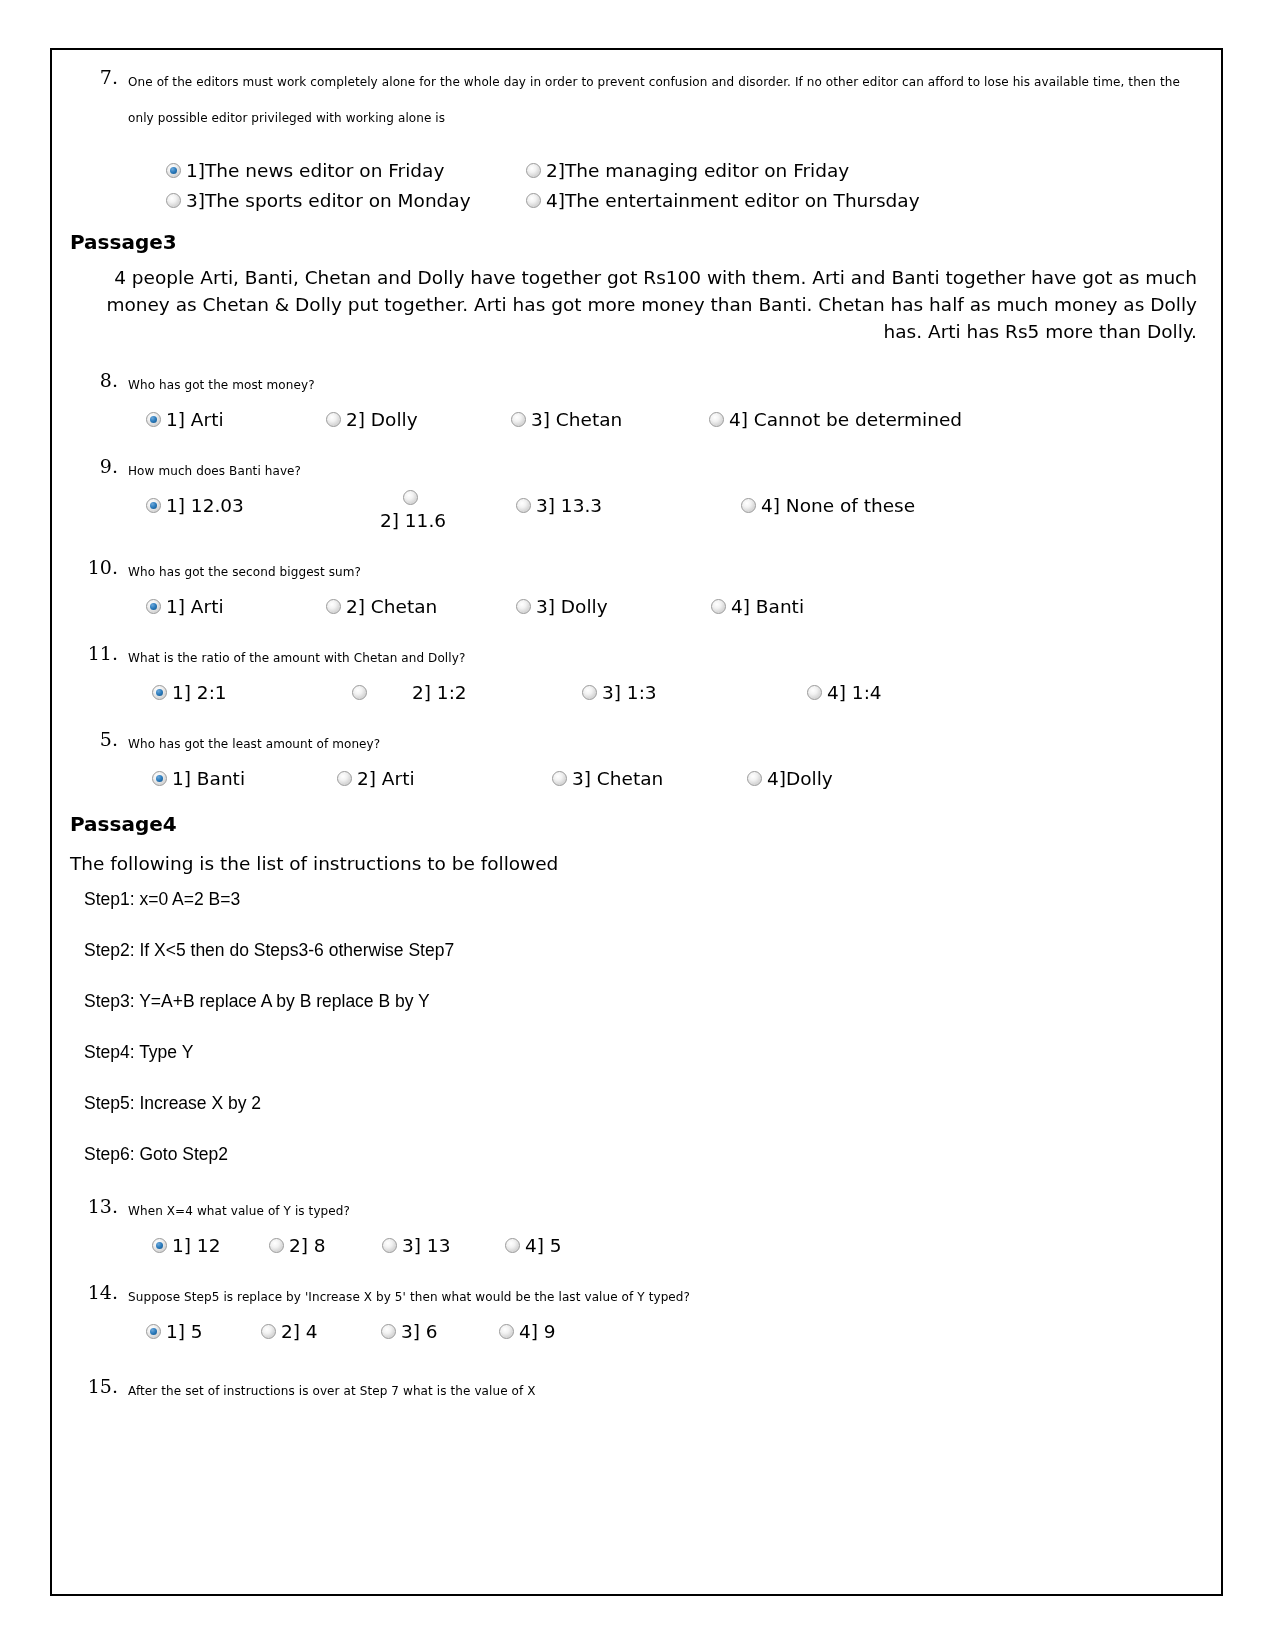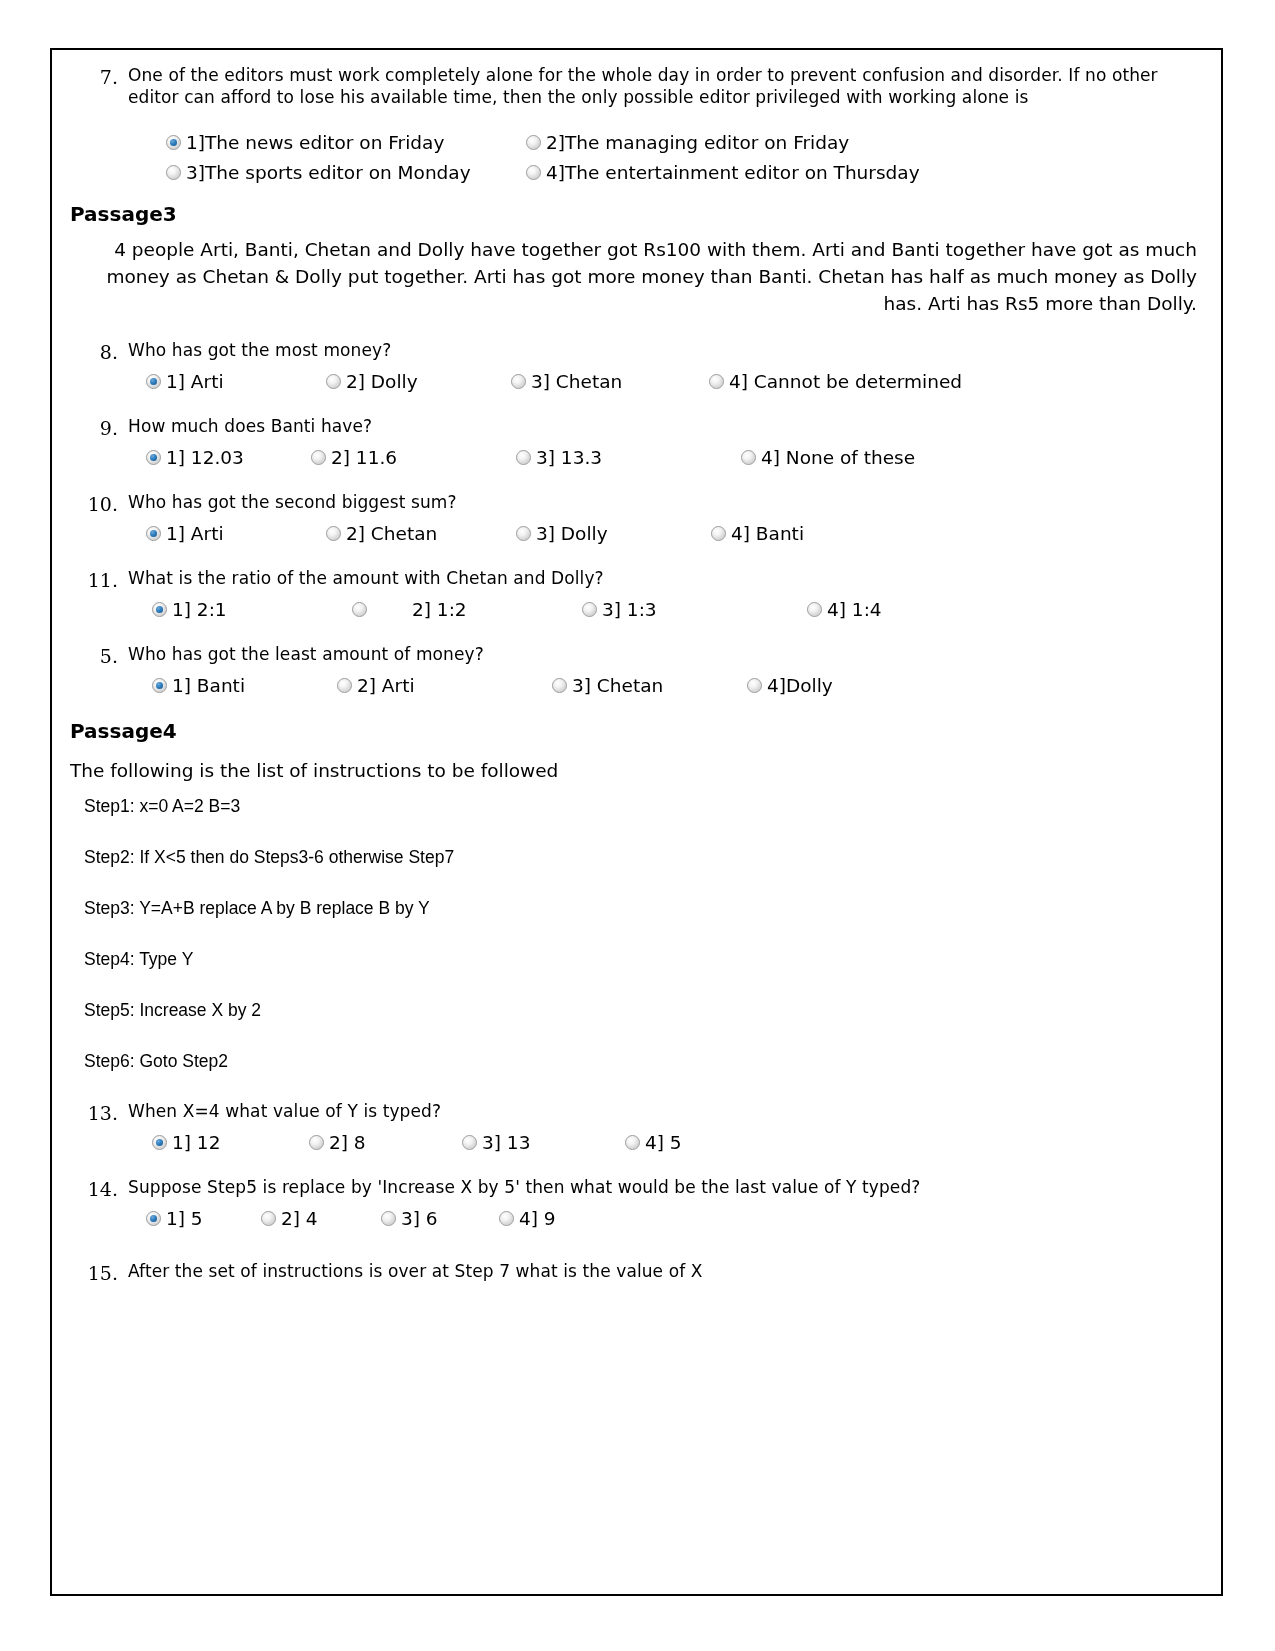--- a/index.html
+++ b/index.html
@@ -43,22 +43,22 @@
     width: 48px;
     text-align: right;
     padding-right: 10px;
     font-size: 19px;
     line-height: 26px;
     font-family: "DejaVu Serif", serif;
     white-space: nowrap;
   }
   .q-text {
     flex: 1 1 auto;
-    font-size: 17px;
-    line-height: 22px;
+    font-size: 12px;
+    line-height: 36px;
     letter-spacing: 0.1px;
   }
 
   
   .options {
     margin: 0 0 0 0;
     padding: 0;
     position: relative;
   }
   .opt-row {
@@ -209,21 +209,21 @@
 
     <div class="question">
       <div class="q-num">9.</div>
       <div class="q-text">How much does Banti have?</div>
     </div>
     <div class="opt-row" style="padding-left:76px;">
       <div class="option" style="width:165px;align-items:center;">
         <span class="radio checked"></span>
         <span class="opt-label">1] 12.03</span>
       </div>
-      <div class="option" style="width:205px;">
+      <div class="option" style="width:205px;flex-direction:column;">
         <span class="radio"></span>
         <span class="opt-label">2] 11.6</span>
       </div>
       <div class="option" style="width:225px;">
         <span class="radio"></span>
         <span class="opt-label">3] 13.3</span>
       </div>
       <div class="option">
         <span class="radio"></span>
         <span class="opt-label">4] None of these</span>
@@ -312,21 +312,21 @@
     <div class="step-line">Step2: If X&lt;5 then do Steps3-6 otherwise Step7</div>
     <div class="step-line">Step3: Y=A+B replace A by B replace B by Y</div>
     <div class="step-line">Step4: Type Y</div>
     <div class="step-line">Step5: Increase X by 2</div>
     <div class="step-line">Step6: Goto Step2</div>
 
     <div class="question">
       <div class="q-num">13.</div>
       <div class="q-text">When X=4 what value of Y is typed?</div>
     </div>
-    <div class="opt-row" style="padding-left:82px;gap:40px;">
+    <div class="opt-row" style="padding-left:82px;">
       <div class="option" style="width:117px;">
         <span class="radio checked"></span>
         <span class="opt-label">1] 12</span>
       </div>
       <div class="option" style="width:113px;">
         <span class="radio"></span>
         <span class="opt-label">2] 8</span>
       </div>
       <div class="option" style="width:123px;">
         <span class="radio"></span>

